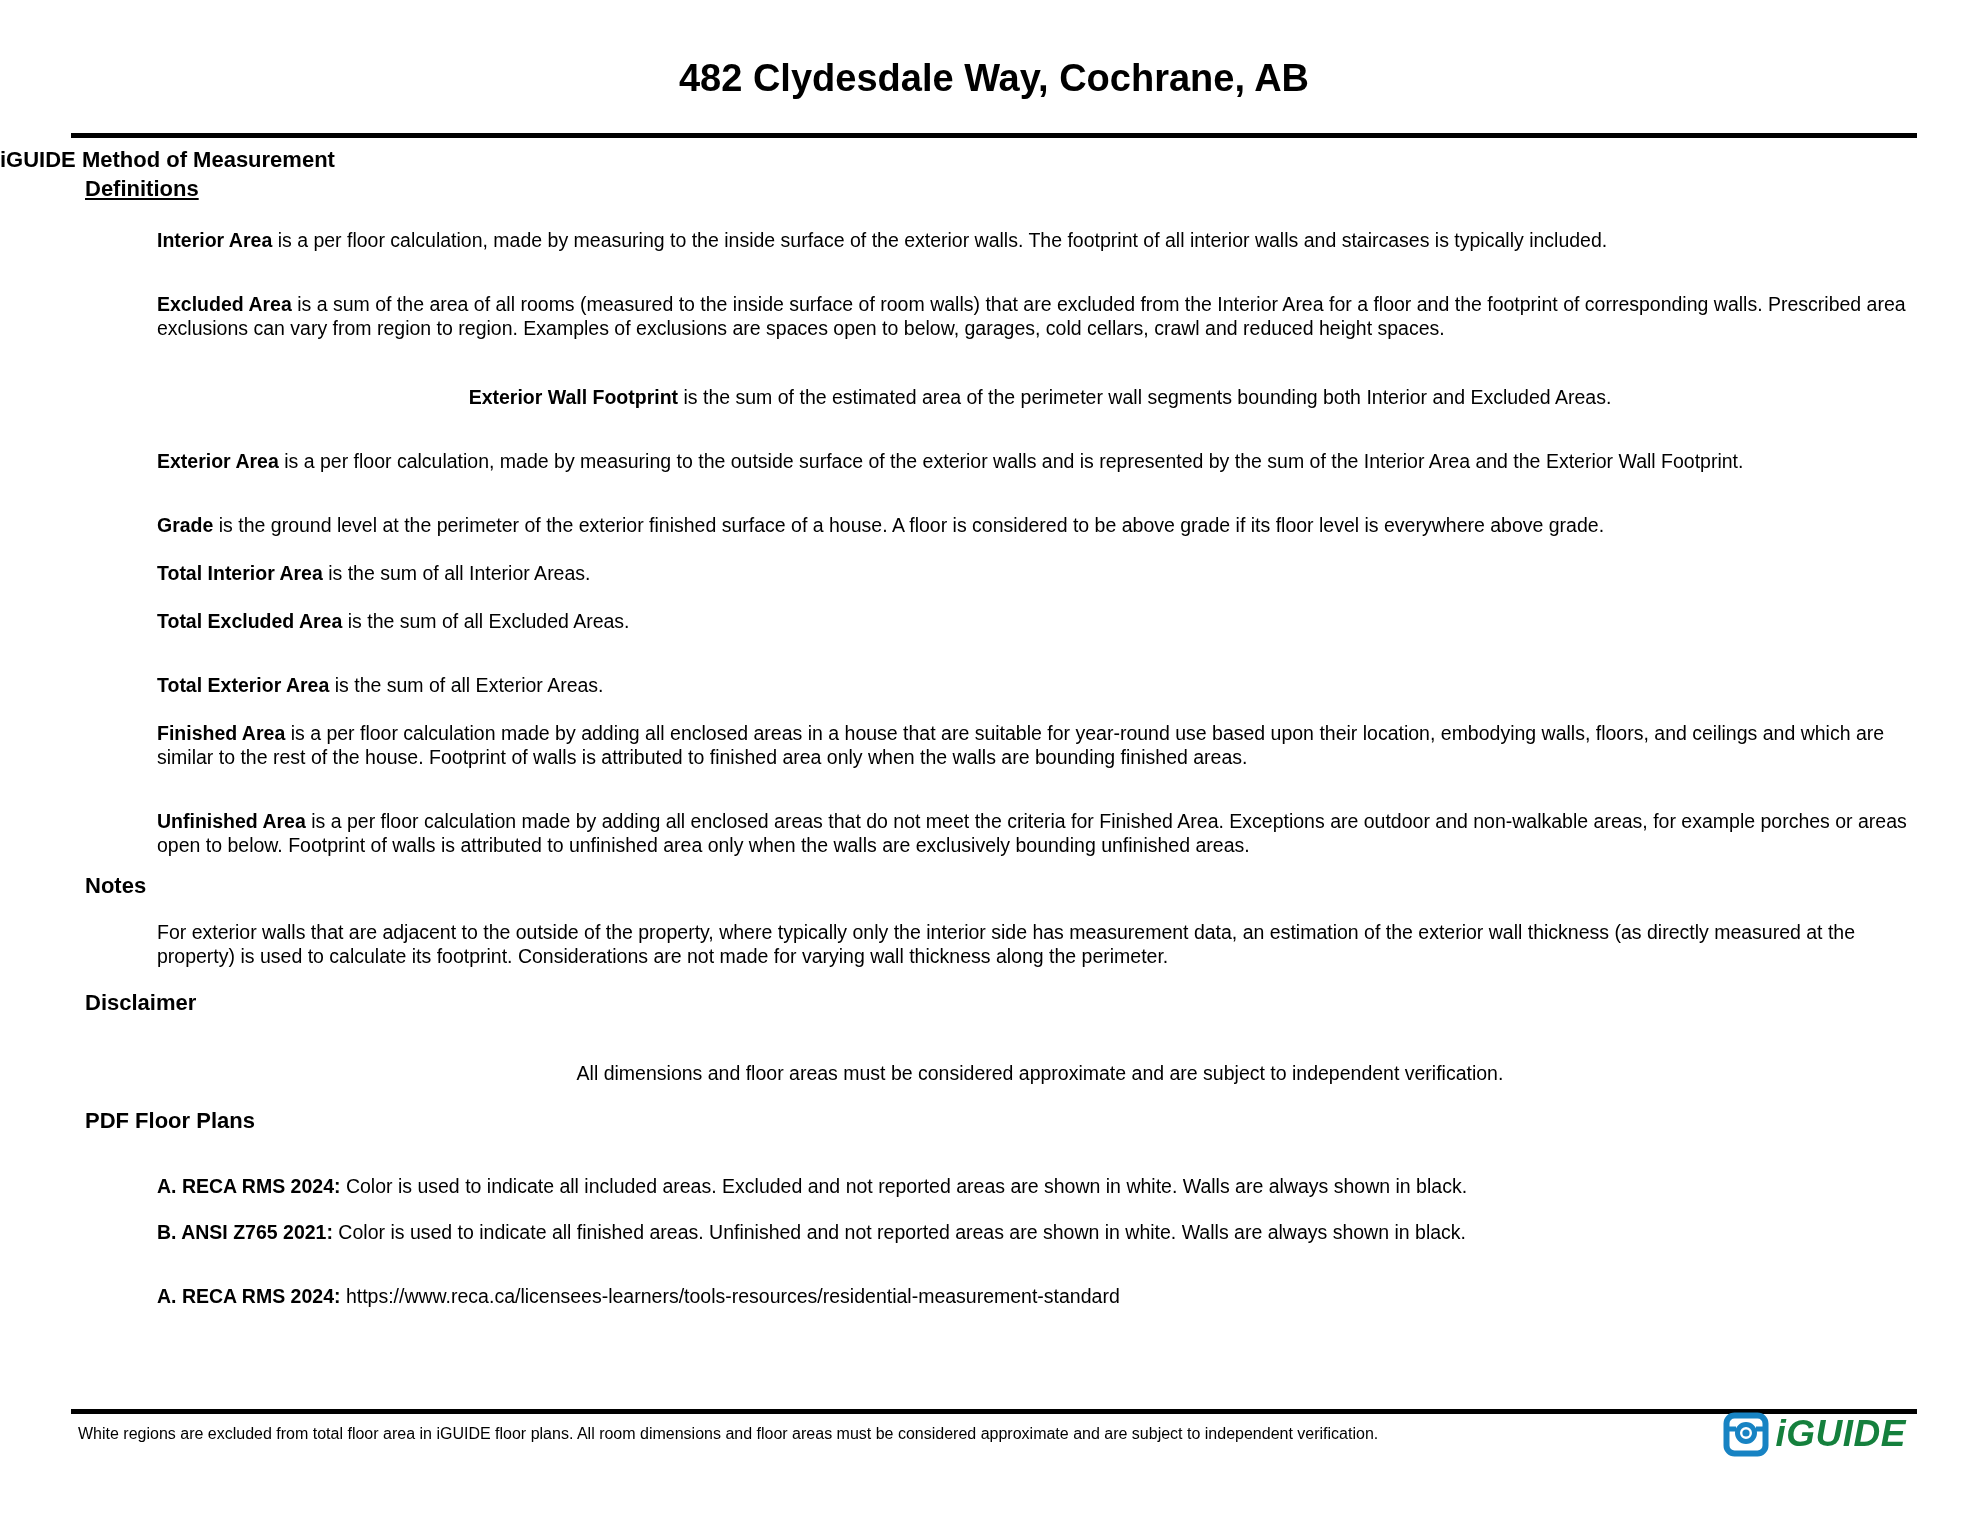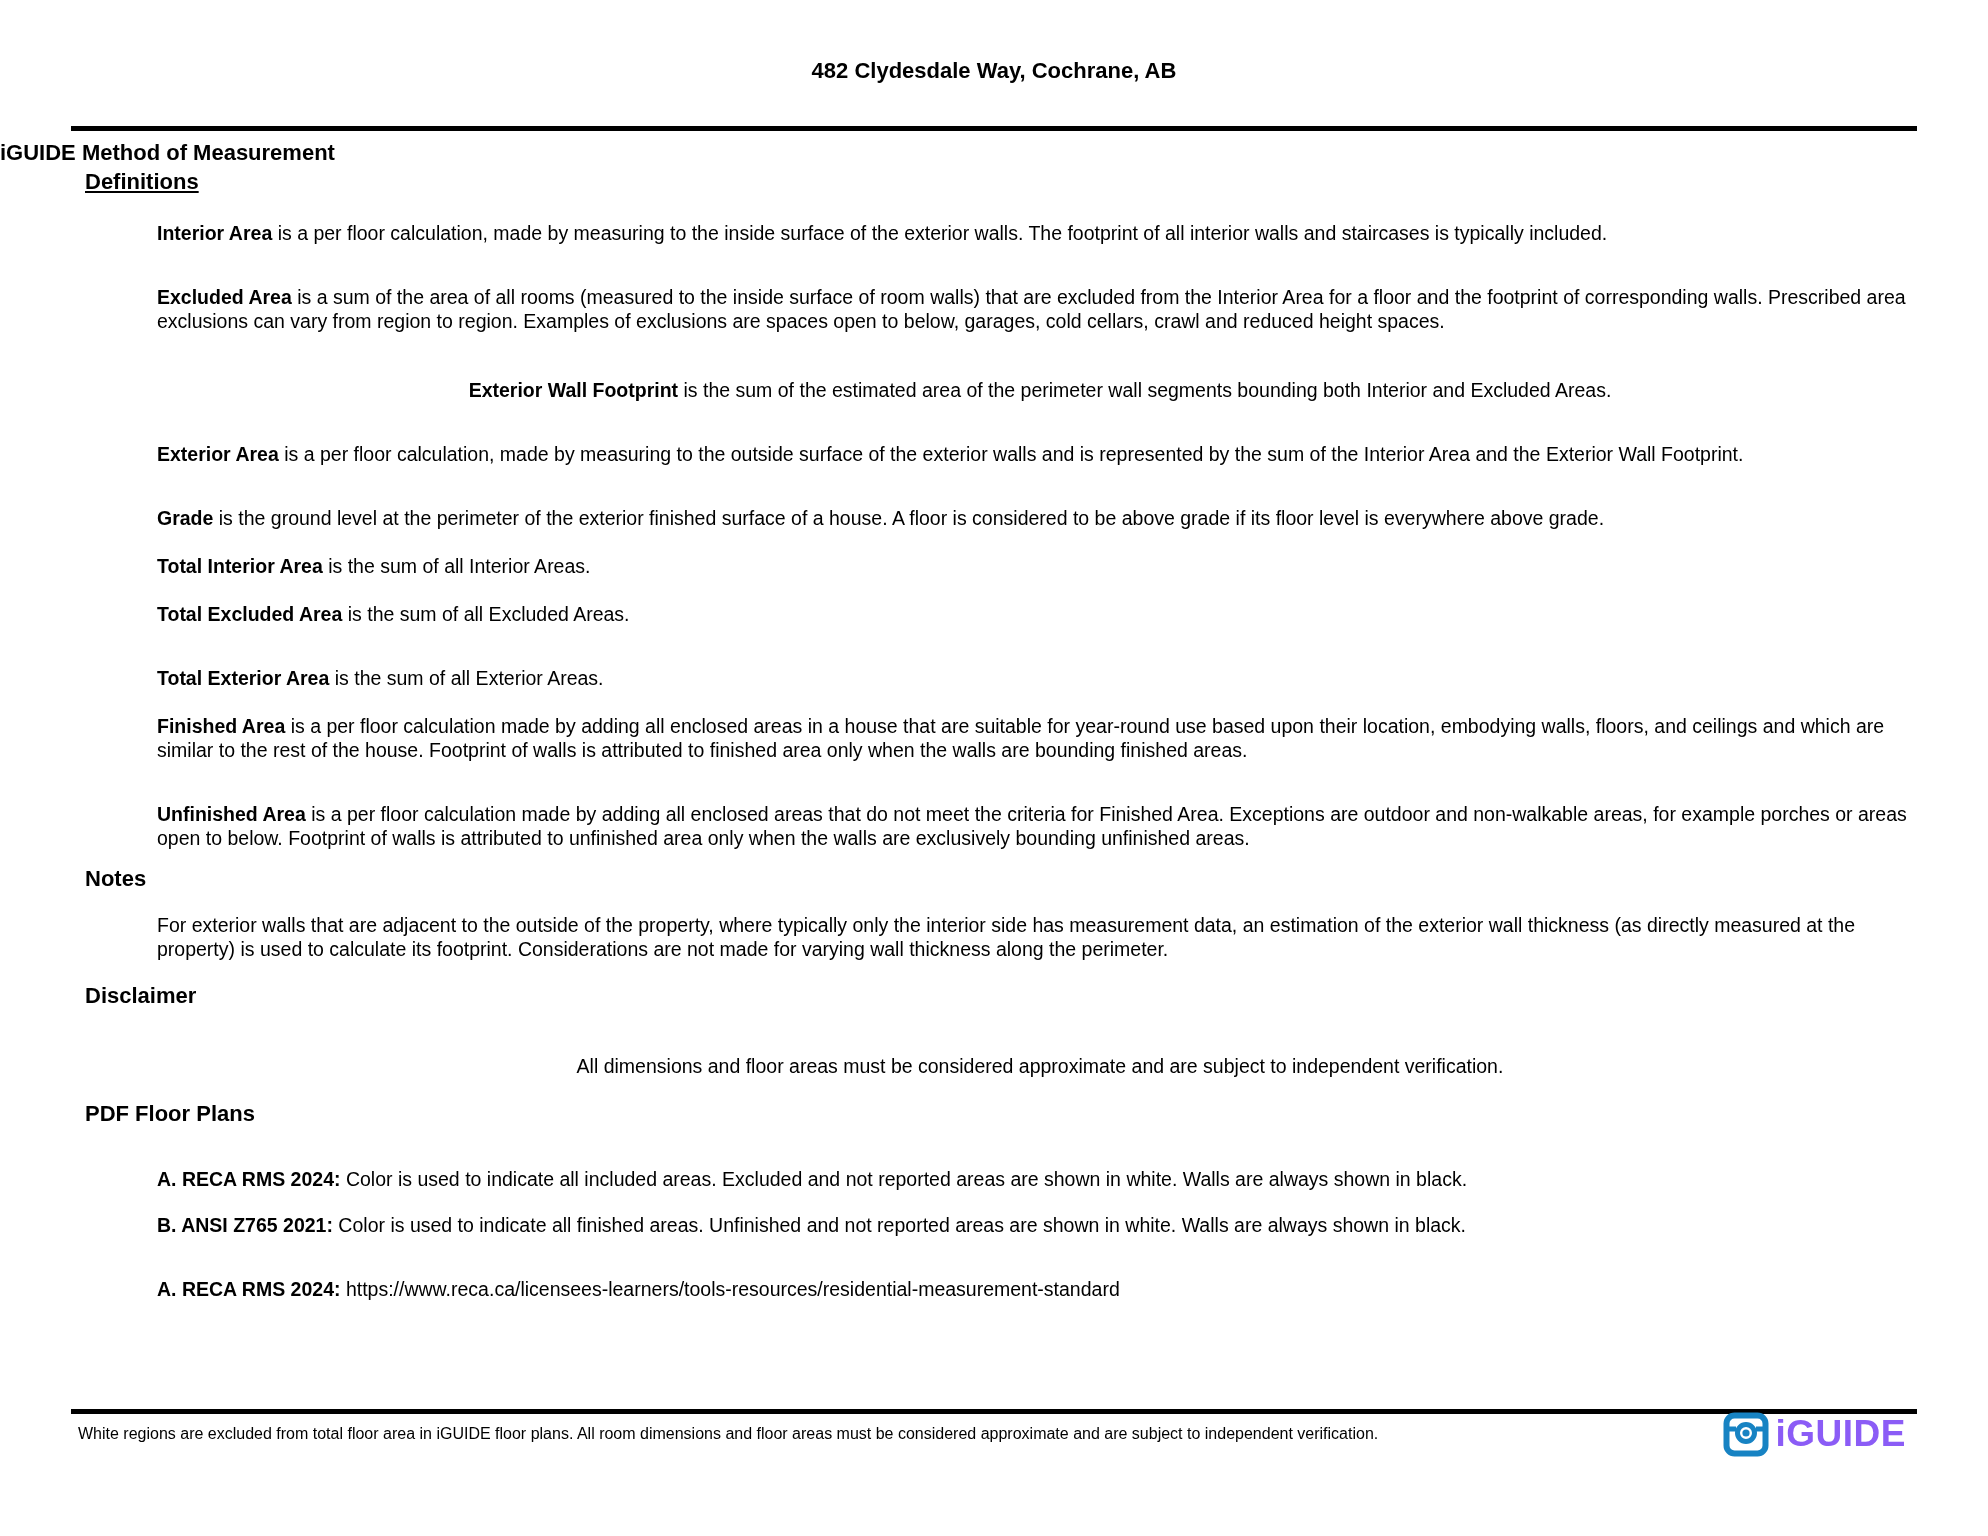--- a/index.html
+++ b/index.html
@@ -6,23 +6,23 @@
   .page {
     position:relative;
     width:1988px; height:1536px;
     margin:0 auto;
     background:#ffffff;
     color:#000000;
     font-family:"Liberation Sans","DejaVu Sans",sans-serif;
     overflow:hidden;
   }
   .title {
-    margin:1px; padding-top:52px;
+    margin:8px; padding-top:52px;
     text-align:center;
-    font-size:22px; font-weight:bold; line-height:36px;
+    font-size:38px; font-weight:bold; line-height:36px;
   }
   .top-rule {
     margin:37px 71px 0 71px;
     height:5px; background:#000;
   }
   .subtitle {
     margin:9px 0 0 0;
     text-align:left;
     font-size:22px; font-weight:bold; line-height:26px;
   }
@@ -50,23 +50,24 @@
   }
   .footer-note {
     position:absolute; left:78px; top:1424px; right:300px;
     font-size:16px; line-height:20px;
   }
   .logo {
     position:absolute; right:82px; top:1411px;
     display:flex; align-items:center; gap:7px;
   }
   .logo-text {
-    color:#8b5cf6;
+    color:#15803d;
     font-size:37px; font-weight:bold; line-height:46px;
     letter-spacing:0.5px;
+    font-style:italic;
   }
 </style>
 </head>
 <body>
 
 <div class="page">
 
   <h1 class="title">482 Clydesdale Way, Cochrane, AB</h1>
 
   <div class="top-rule"></div>

